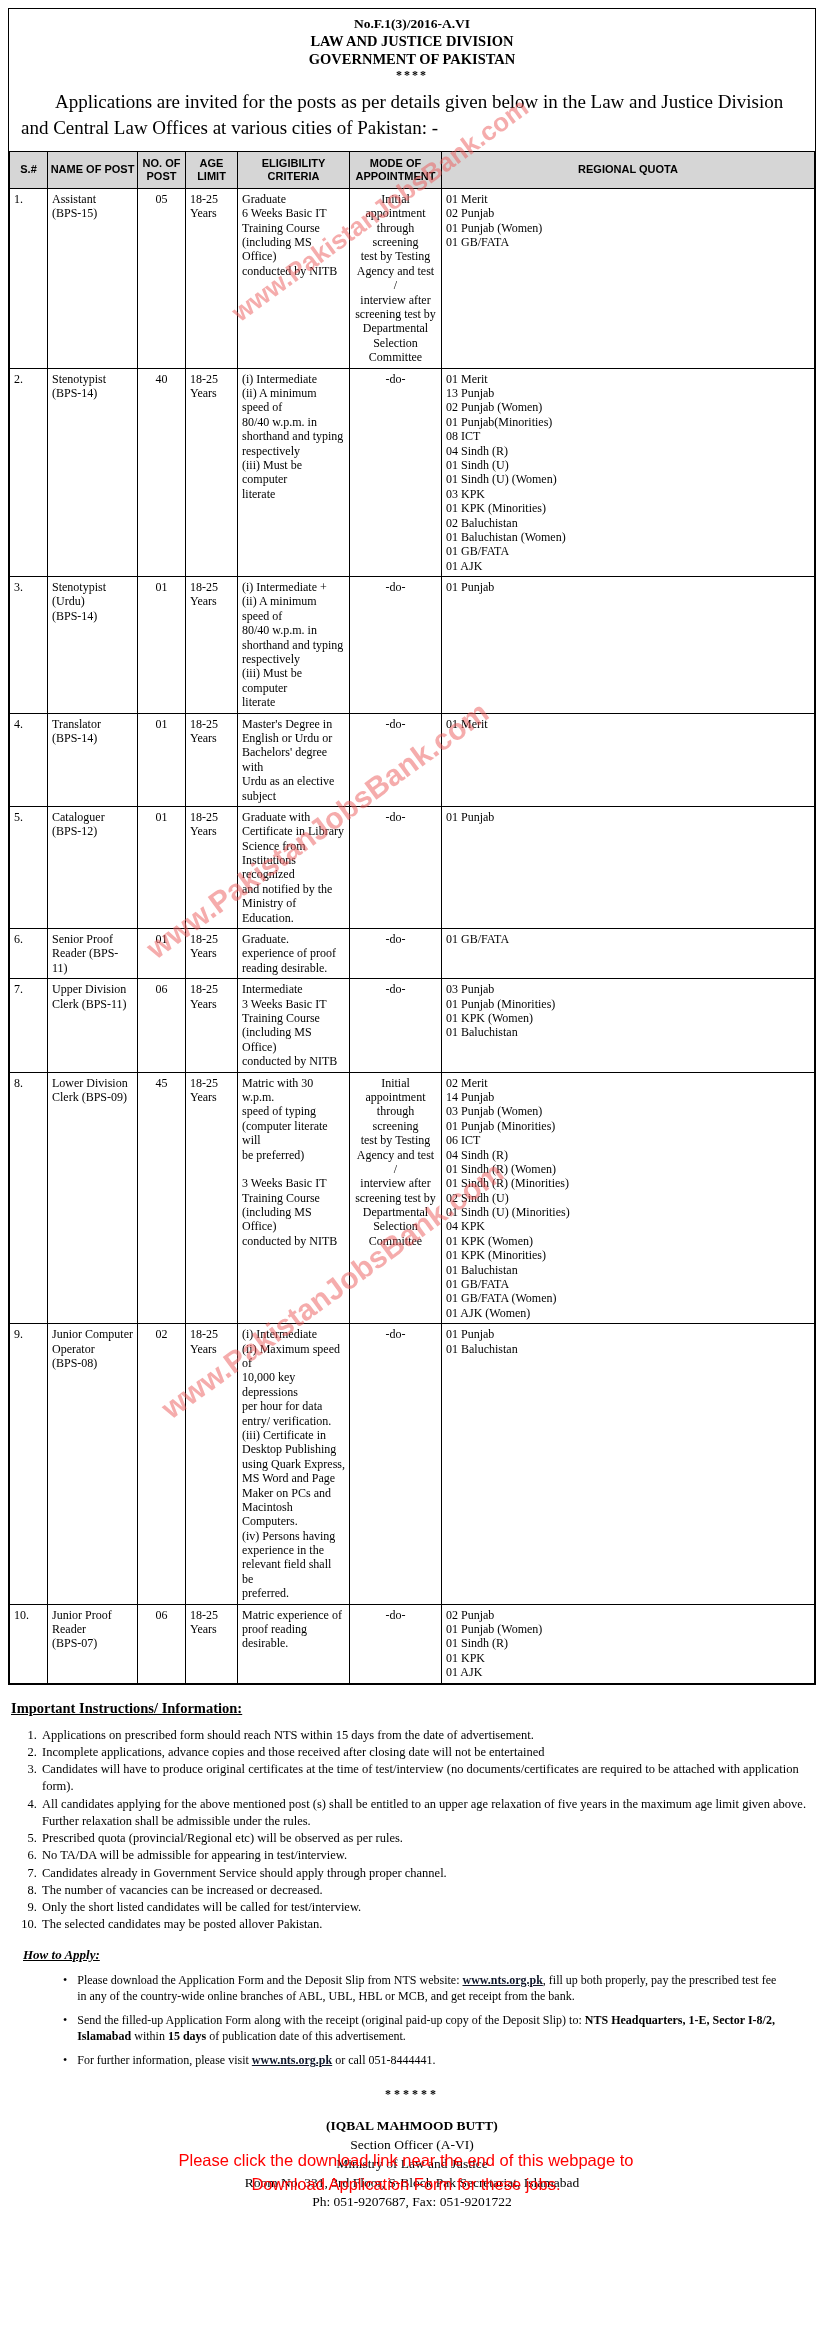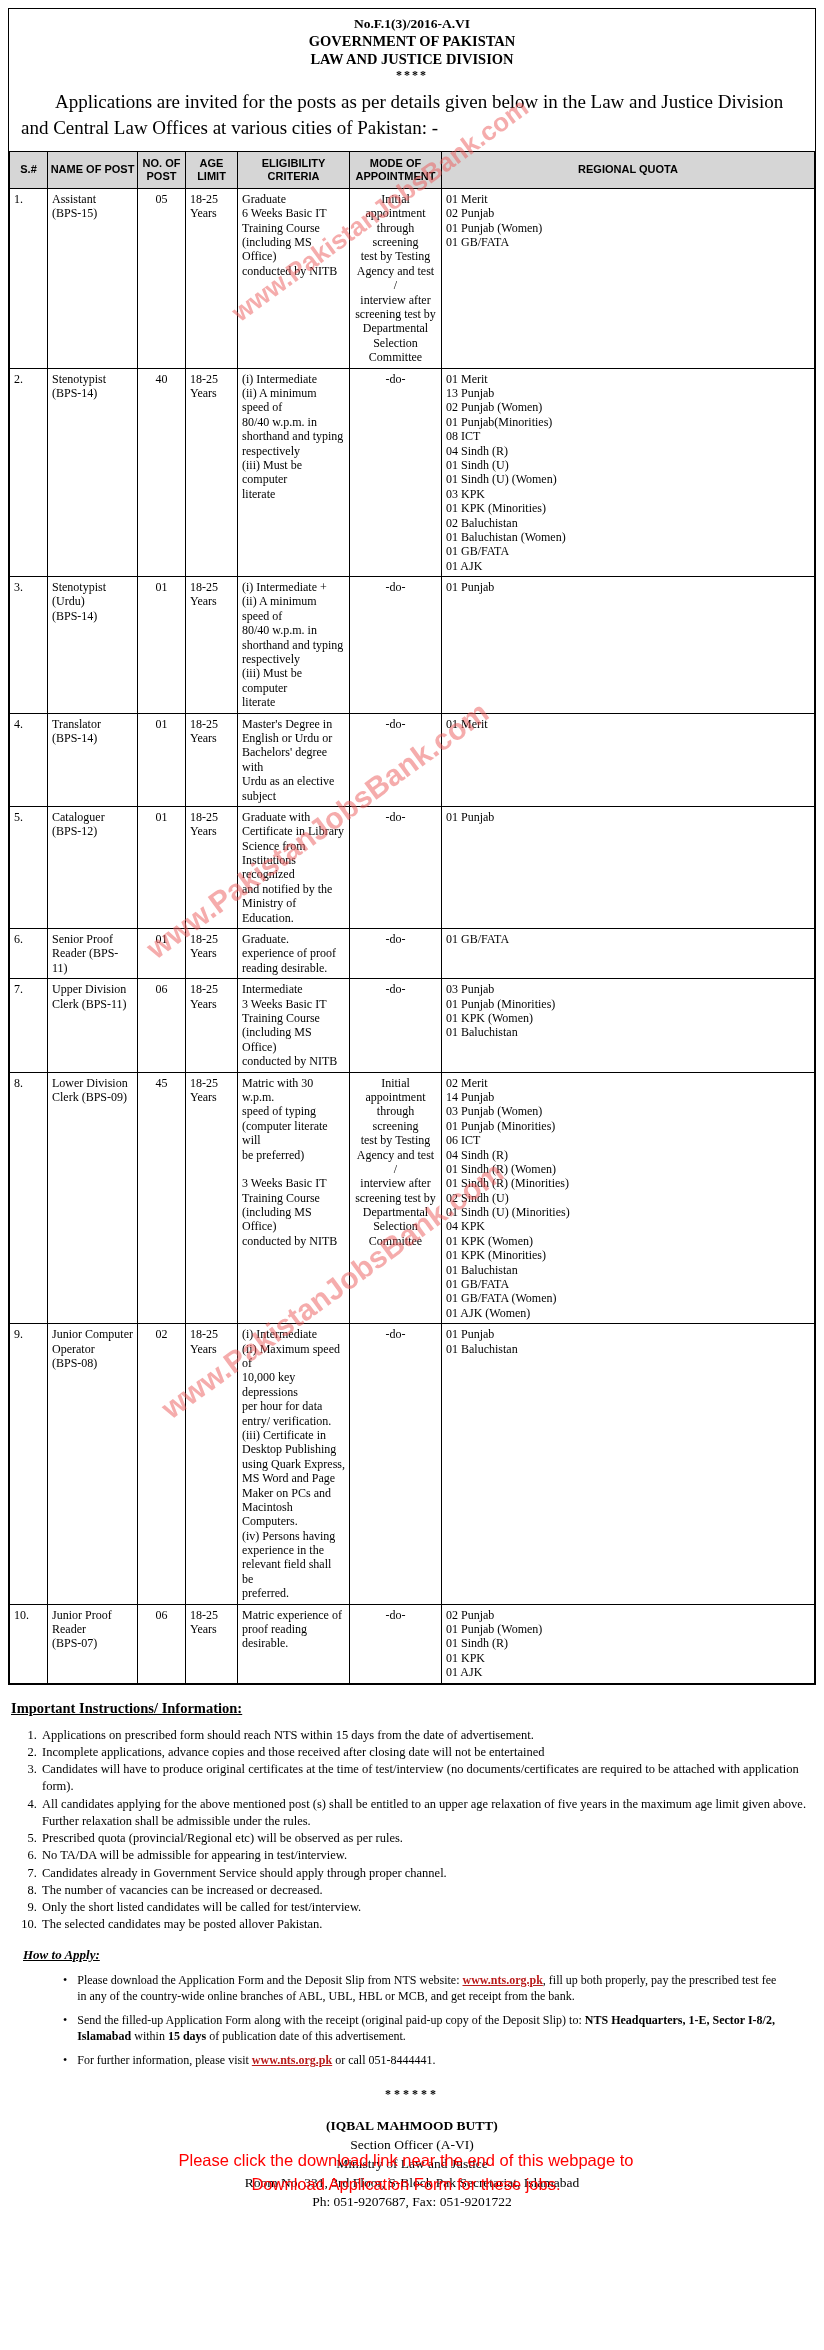--- a/index.html
+++ b/index.html
@@ -35,21 +35,21 @@
   .total-label { text-align: center; }
 
   .section-heading { font-weight: bold; font-size: 14.5px; text-decoration: underline; margin: 15px 0 5px 3px; }
   ol.instr { margin: 10px 0 0; padding-left: 32px; font-size: 12.5px; line-height: 1.38; }
   ol.instr li { padding-left: 2px; }
 
   .howto-heading { font-weight: bold; font-style: italic; font-size: 13px; text-decoration: underline; margin: 13px 0 9px 15px; }
   .bullets { margin-left: 55px; margin-right: 28px; }
   .bullet { display: flex; gap: 10px; font-size: 12px; line-height: 1.35; margin-bottom: 8px; }
   .bullet::before { content: "•"; flex: 0 0 auto; font-size: 12px; }
-  a.link { color: #b91c1c; text-decoration: underline; font-weight: bold; }
+  a.link { color: #0f172a; text-decoration: underline; font-weight: bold; }
   .b-bold { font-weight: bold; }
 
   .sig-stars { text-align: center; font-weight: bold; letter-spacing: 3px; margin-top: 18px; font-size: 12px; }
   .signature { text-align: center; font-size: 13.5px; line-height: 1.42; margin-top: 14px; font-family: Liberation Serif, serif; }
   .sig-name { font-weight: bold; }
 
   .bottom-note {
     position: absolute; left: 0; right: 12px; bottom: 14px;
     text-align: center; color: #ff0000; font-size: 16.5px; line-height: 1.45;
     font-family: "Liberation Sans", sans-serif;
@@ -68,22 +68,22 @@
 <body>
 
 <div class="page">
 
   <div class="watermark wm1">www.PakistanJobsBank.com</div>
   <div class="watermark wm2">www.PakistanJobsBank.com</div>
   <div class="watermark wm3">www.PakistanJobsBank.com</div>
 
   <div class="notice-box">
     <div class="center hdr-ref">No.F.1(3)/2016-A.VI</div>
+    <div class="center hdr-line">LAW AND JUSTICE DIVISION</div>
     <div class="center hdr-line">GOVERNMENT OF PAKISTAN</div>
-    <div class="center hdr-line">LAW AND JUSTICE DIVISION</div>
     <div class="center hdr-stars">****</div>
     <div class="intro">Applications are invited for the posts as per details given below in the Law and Justice Division and Central Law Offices at various cities of Pakistan: -</div>
 
     <table class="vac">
       <colgroup>
         <col style="width:38px">
           <col style="width:90px">
           <col style="width:48px">
           <col style="width:52px">
         <col style="width:112px">

